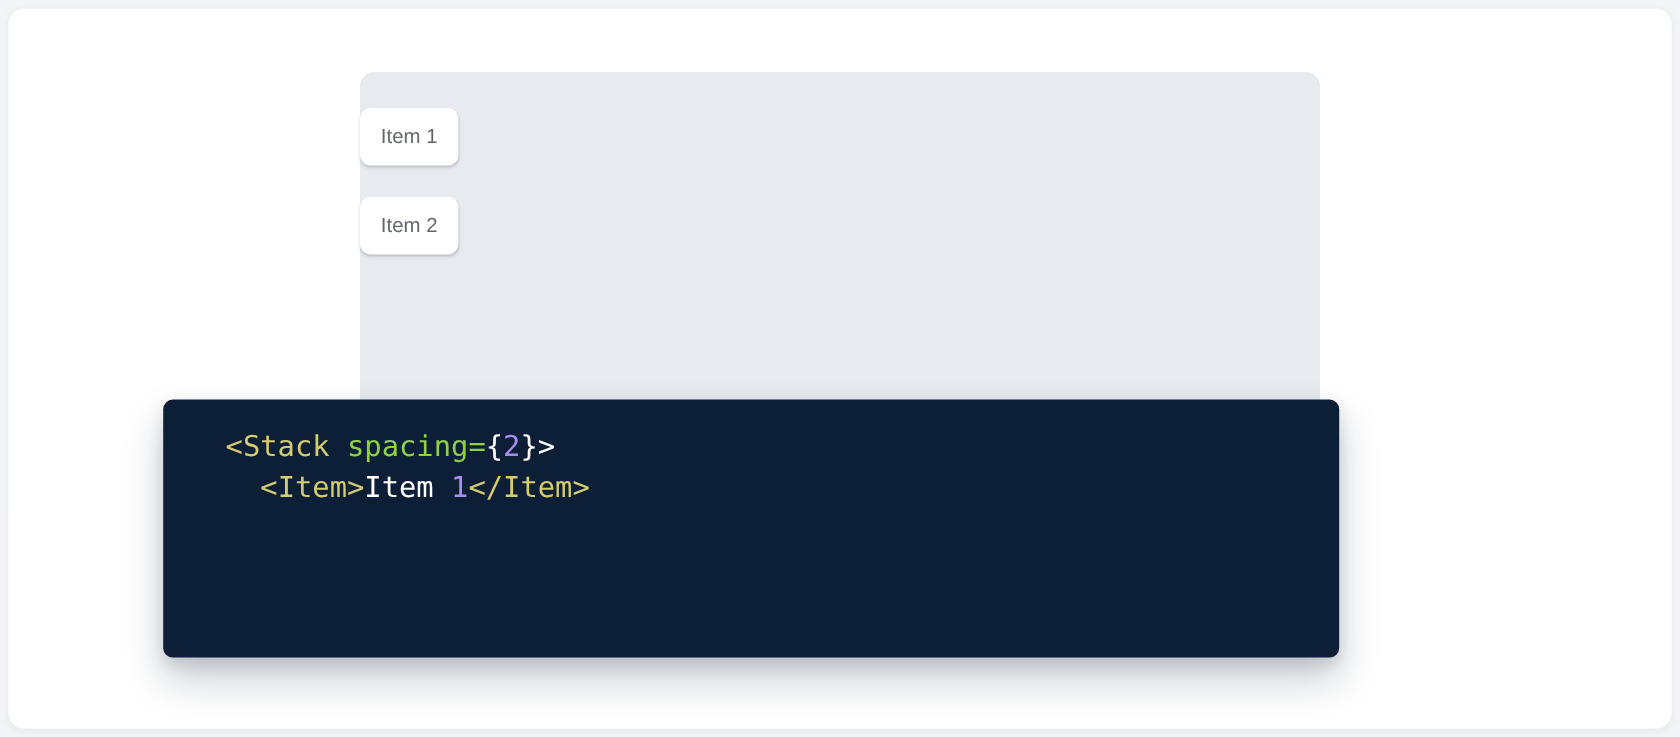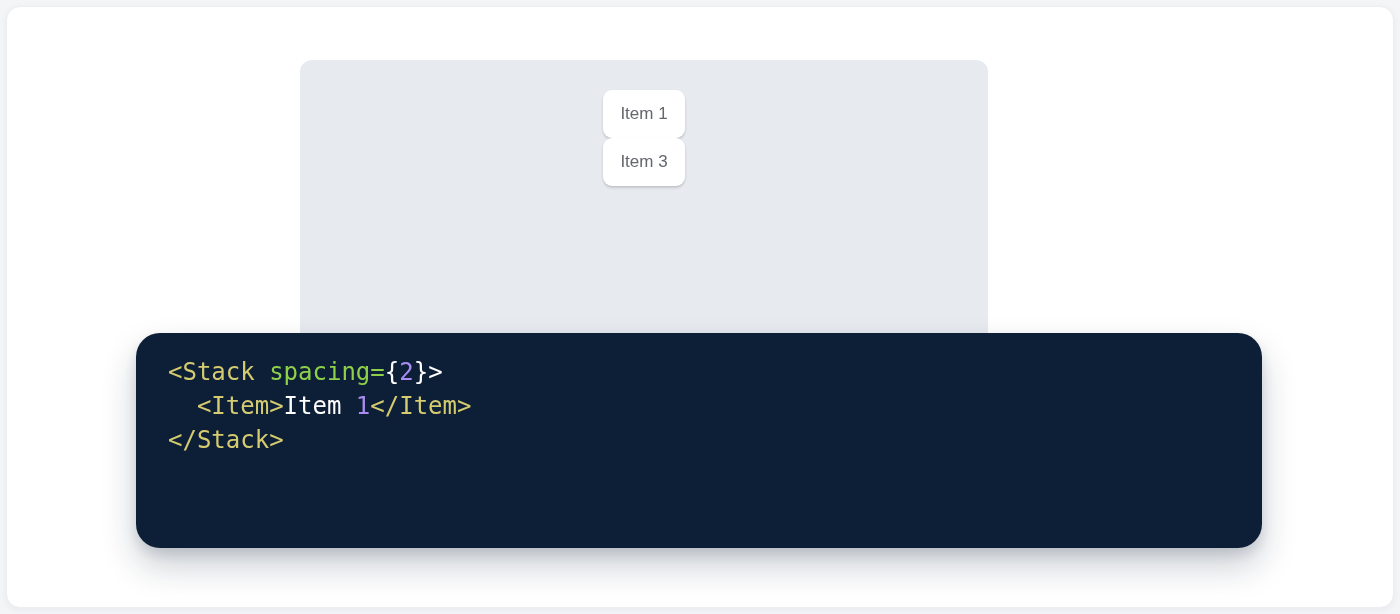--- a/index.html
+++ b/index.html
@@ -19,53 +19,53 @@
     left: 6px; top: 6px; right: 6px; bottom: 6px;
     background: #ffffff;
     border: 1px solid #eceef1;
     border-radius: 14px;
     box-shadow: 0 2px 8px rgba(15,23,42,0.05);
   }
   .demo-panel {
     position: absolute;
     left: 300px;
     top: 60px;
-    width: 688px;
+    width: 800px;
     height: 300px;
     background: var(--panel-bg, #e7ebf0);
     border-radius: 12px;
     z-index: 1;
     display: flex;
     flex-direction: column;
-    align-items: center;
     padding-top: 30px;
+    gap: 26px;
     box-sizing: border-box;
   }
   .demo-item {
     width: 82px;
     height: 48px;
     background: #ffffff;
     border-radius: 9px;
     display: flex;
     align-items: center;
     justify-content: center;
     font-size: 17px;
     color: var(--item-text, #63676c);
     box-shadow: 0 2px 3px rgba(0,0,0,0.12), 0 1px 2px rgba(0,0,0,0.08);
   }
   .code-block {
     position: absolute;
     left: 136px;
     top: 333px;
-    width: 1126px;
+    width: 980px;
     height: 215px;
     box-sizing: border-box;
     background: var(--code-bg, #0d1f37);
-    border-radius: 24px;
-    padding: 22px 32px;
+    border-radius: 8px;
+    padding: 22px 52px;
     z-index: 2;
     box-shadow: 0 18px 34px rgba(13,31,55,0.22), 0 6px 12px rgba(13,31,55,0.12);
     font-family: "DejaVu Sans Mono", monospace;
     font-size: 24px;
     line-height: 34px;
     overflow: hidden;
   }
   .code-line {
     white-space: pre;
   }
@@ -80,23 +80,22 @@
 
 <div class="viewport">
   <div class="page-card"></div>
 
   <div class="demo-panel">
 
   <div class="demo-item">
         <span>Item 1</span>
       </div>
       <div class="demo-item">
-        <span>Item 3</span>
+        <span>Item 2</span>
       </div>
     </div>
 
   <div class="code-block">
 
   <div class="code-line"><span class="tok-tag">&lt;Stack </span><span class="tok-attr">spacing</span><span class="tok-attr">=</span><span class="tok-punct">{</span><span class="tok-num">2</span><span class="tok-punct">}</span><span class="tok-punct">&gt;</span></div>
       <div class="code-line"><span class="tok-plain">  </span><span class="tok-tag">&lt;Item&gt;</span><span class="tok-plain">Item </span><span class="tok-num">1</span><span class="tok-tag">&lt;/Item&gt;</span></div>
-      <div class="code-line"><span class="tok-tag">&lt;/Stack&gt;</span></div>
     </div>
 </div>
 
 </body></html>

